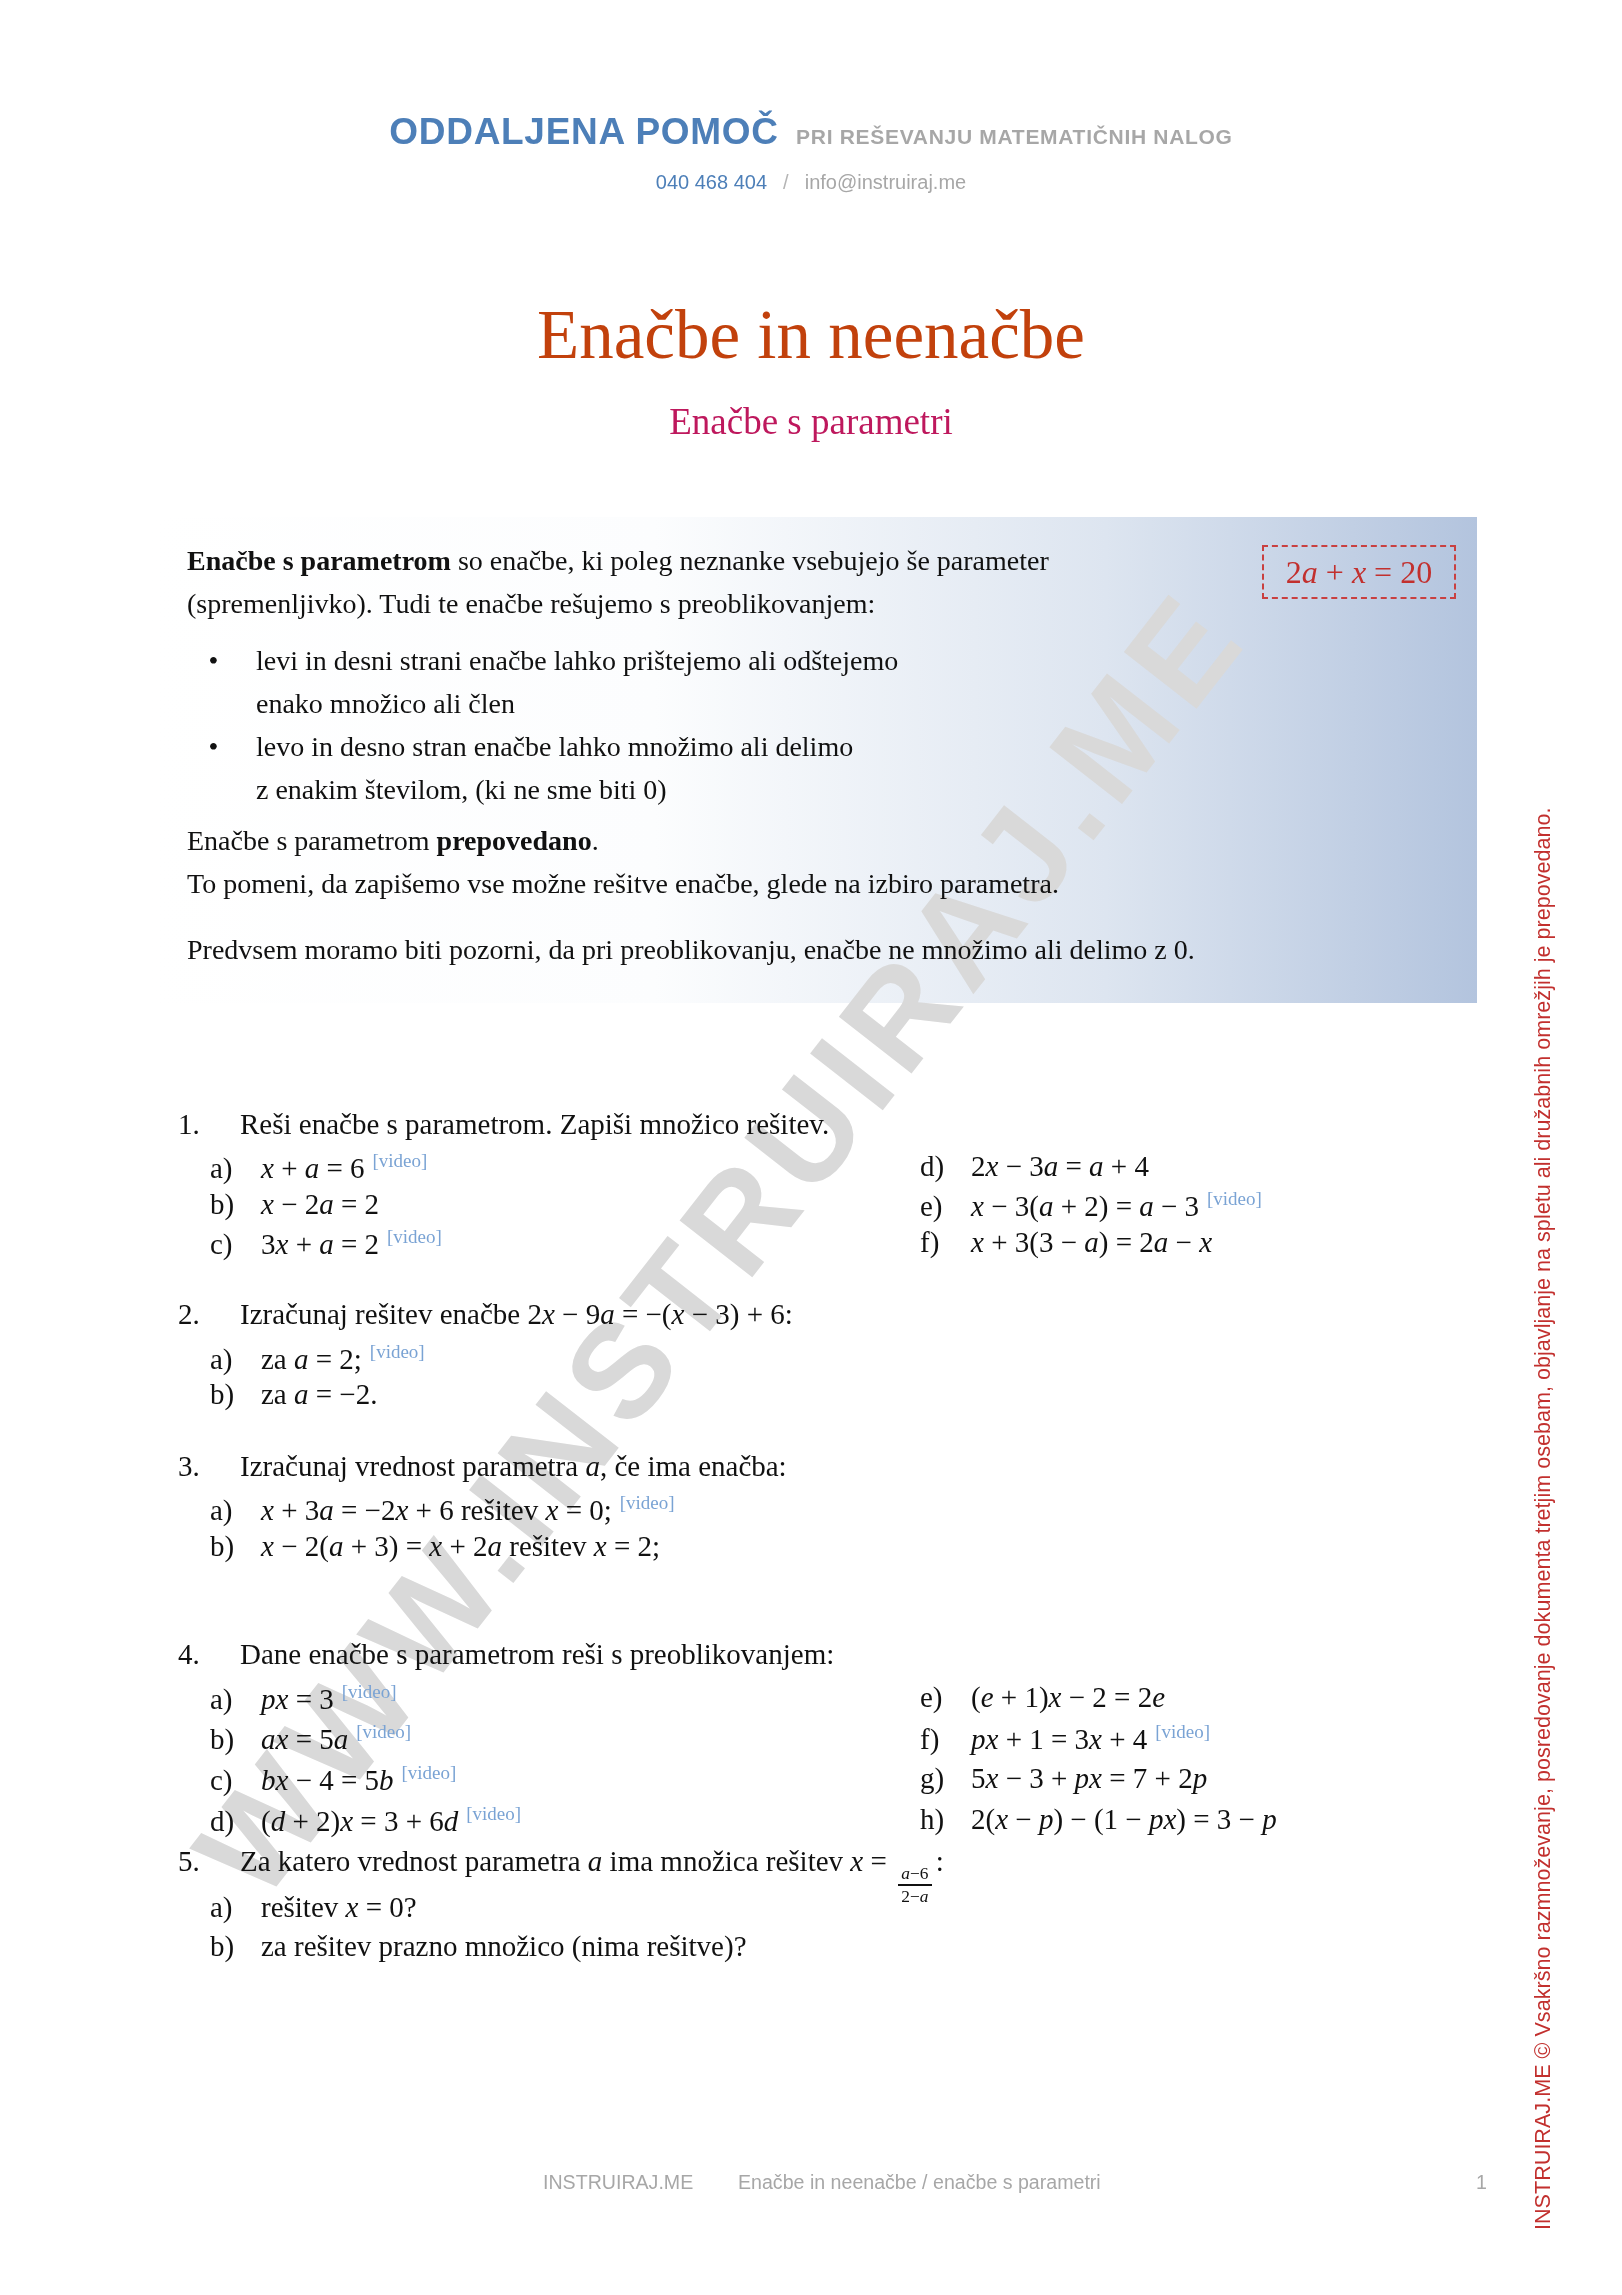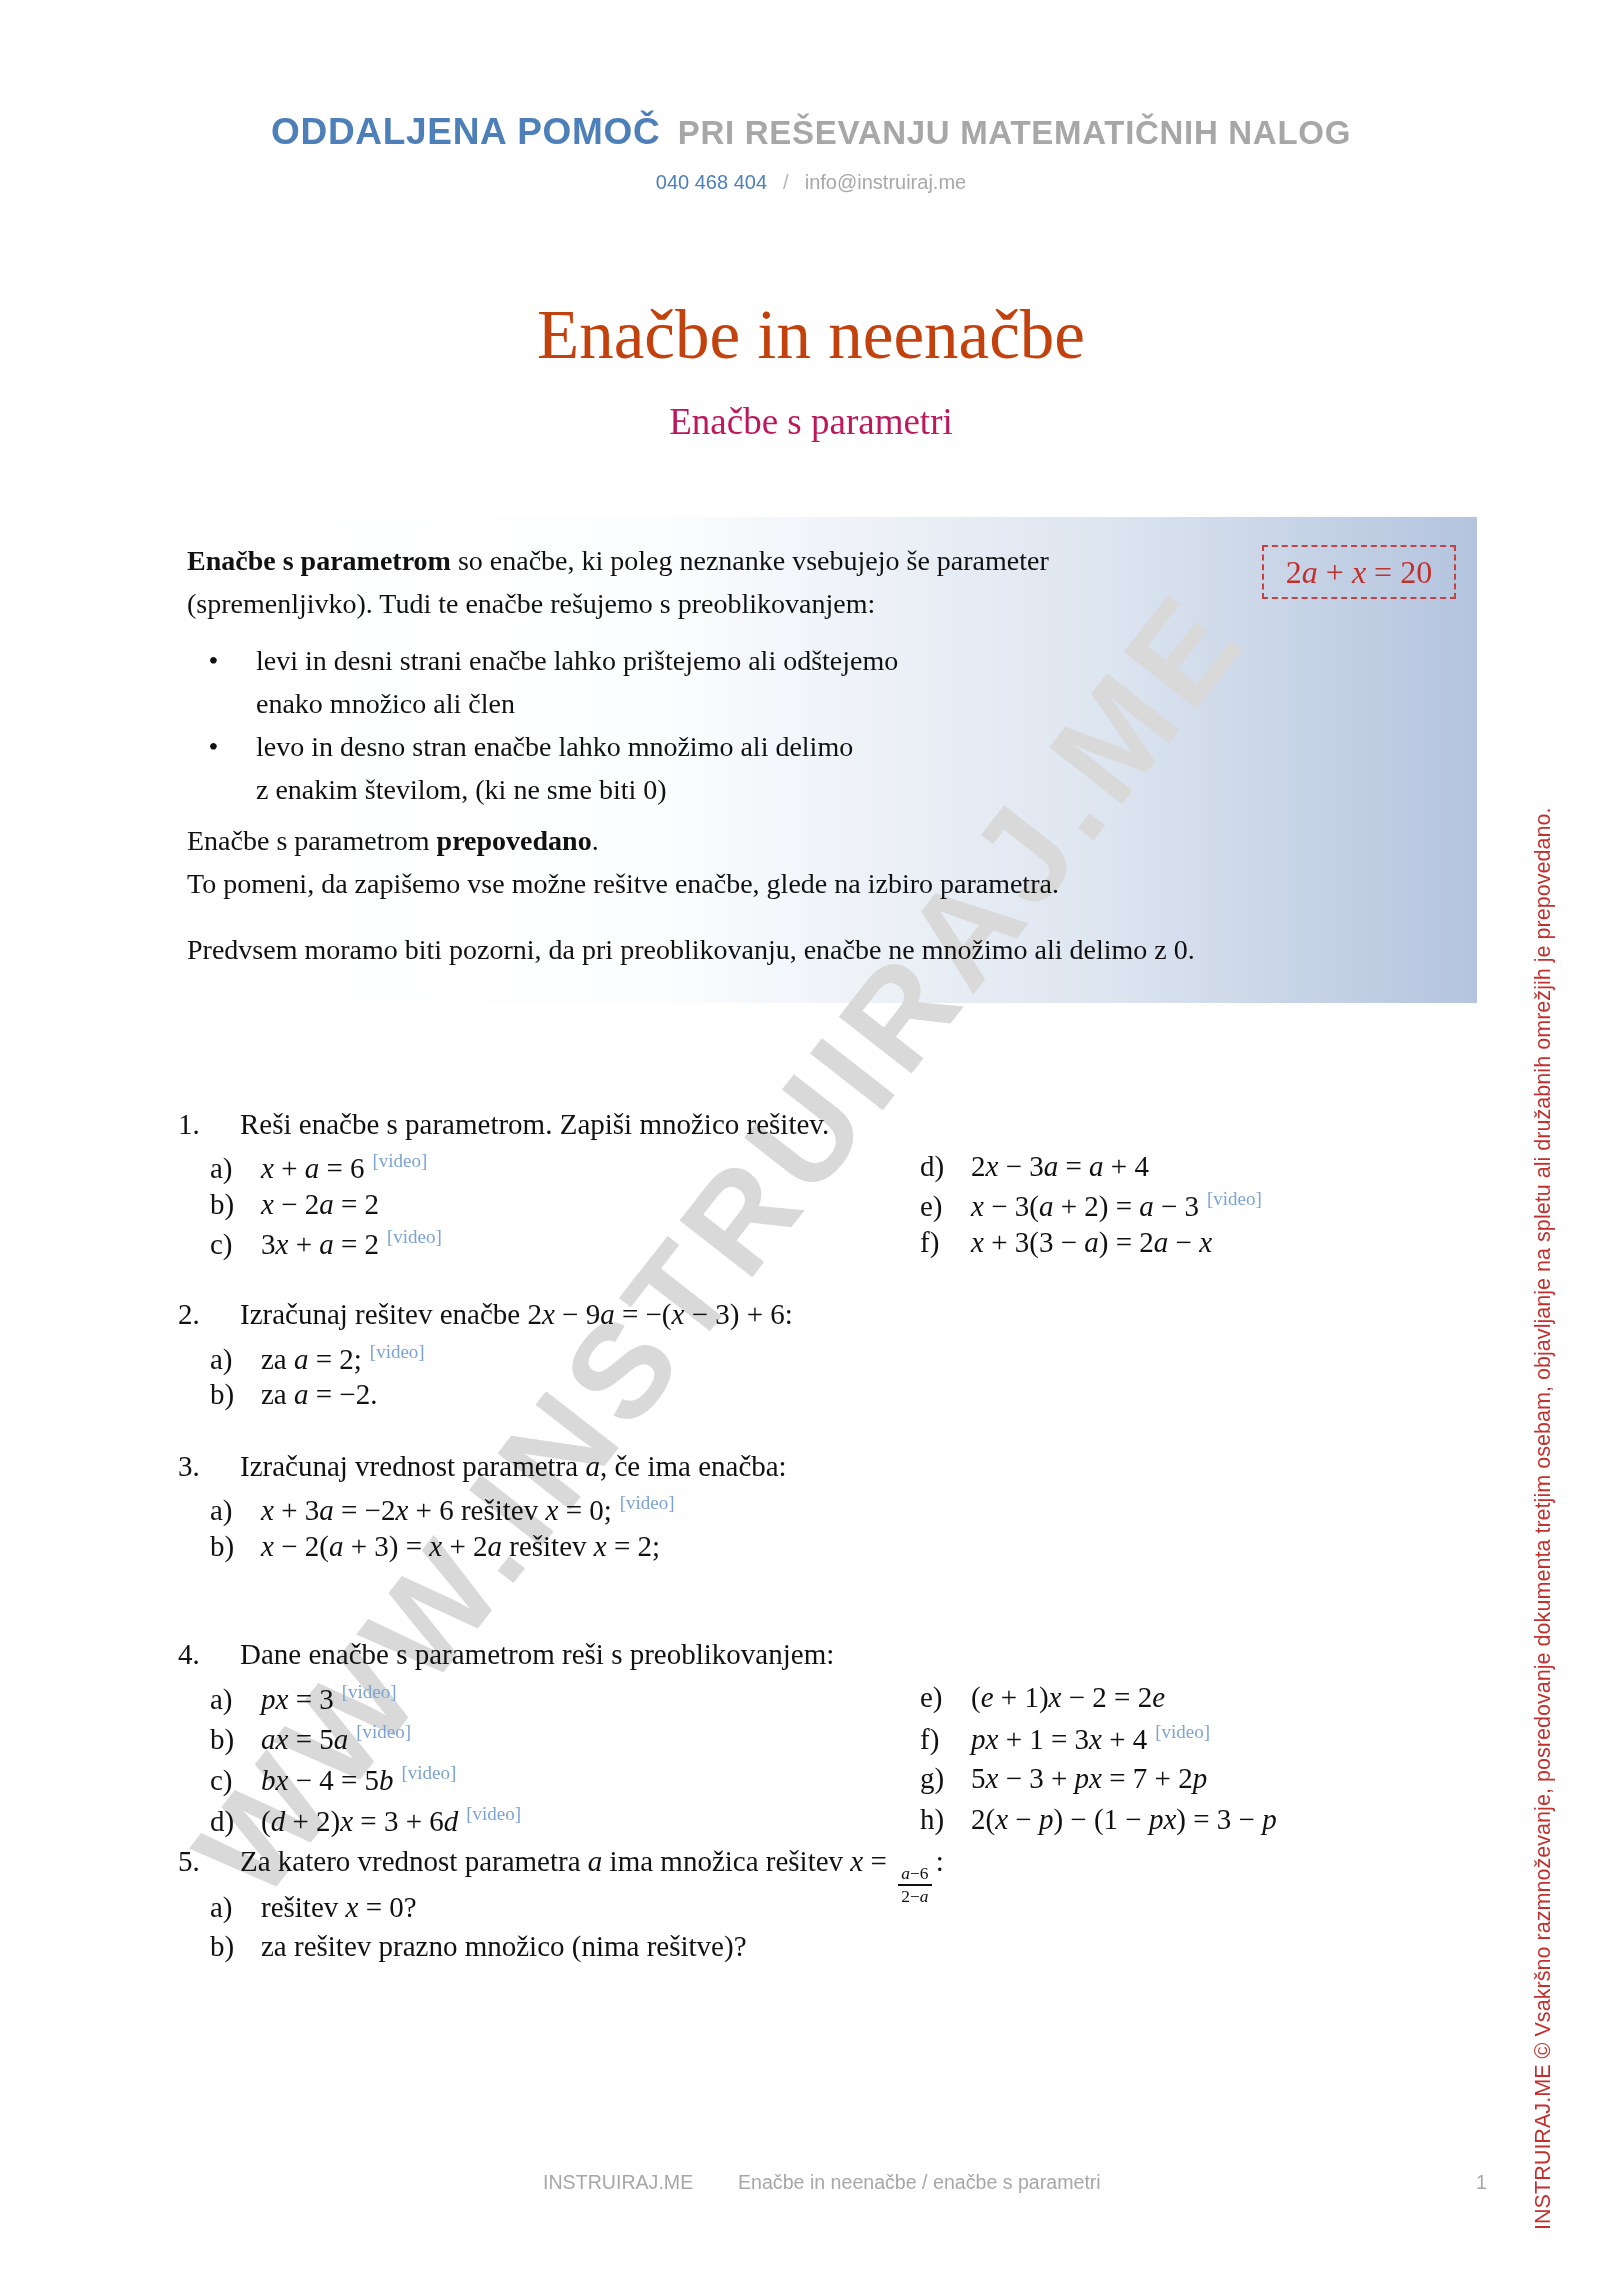--- a/index.html
+++ b/index.html
@@ -17,21 +17,21 @@
     transform:translate(-50%,-50%) rotate(-52deg);
     font-family:"Liberation Sans",sans-serif;font-weight:bold;
     font-size:134px;letter-spacing:9.2px;color:#d9d9d9;white-space:nowrap;
   }
   .content{position:absolute;left:0;top:0;width:1622px;height:2295px;z-index:2;}
 
   
   .header{position:absolute;left:0;top:111px;width:100%;text-align:center;
     font-family:"Liberation Sans",sans-serif;}
   .brand{color:#4d7fb8;font-weight:bold;font-size:37px;letter-spacing:0.7px;}
-  .tagline{color:#a7a7a7;font-weight:bold;font-size:33px;margin-left:14.4px;letter-spacing:0.7px;}
+  .tagline{color:#a7a7a7;font-weight:bold;font-size:21px;margin-left:14.4px;letter-spacing:0.7px;}
   .contact-line{margin-top:18.3px;font-size:20px;color:#a7a7a7;}
   .phone{color:#4d7fb8;}
   .sep{margin:0 10.5px;color:#b5b5b5;}
 
   
   .doc-title{position:absolute;left:0;top:296px;width:100%;text-align:center;
     font-size:69px;color:#c2410c;}
   .doc-subtitle{position:absolute;left:0;top:400px;width:100%;text-align:center;
     font-size:37px;color:#be185d;}
 

